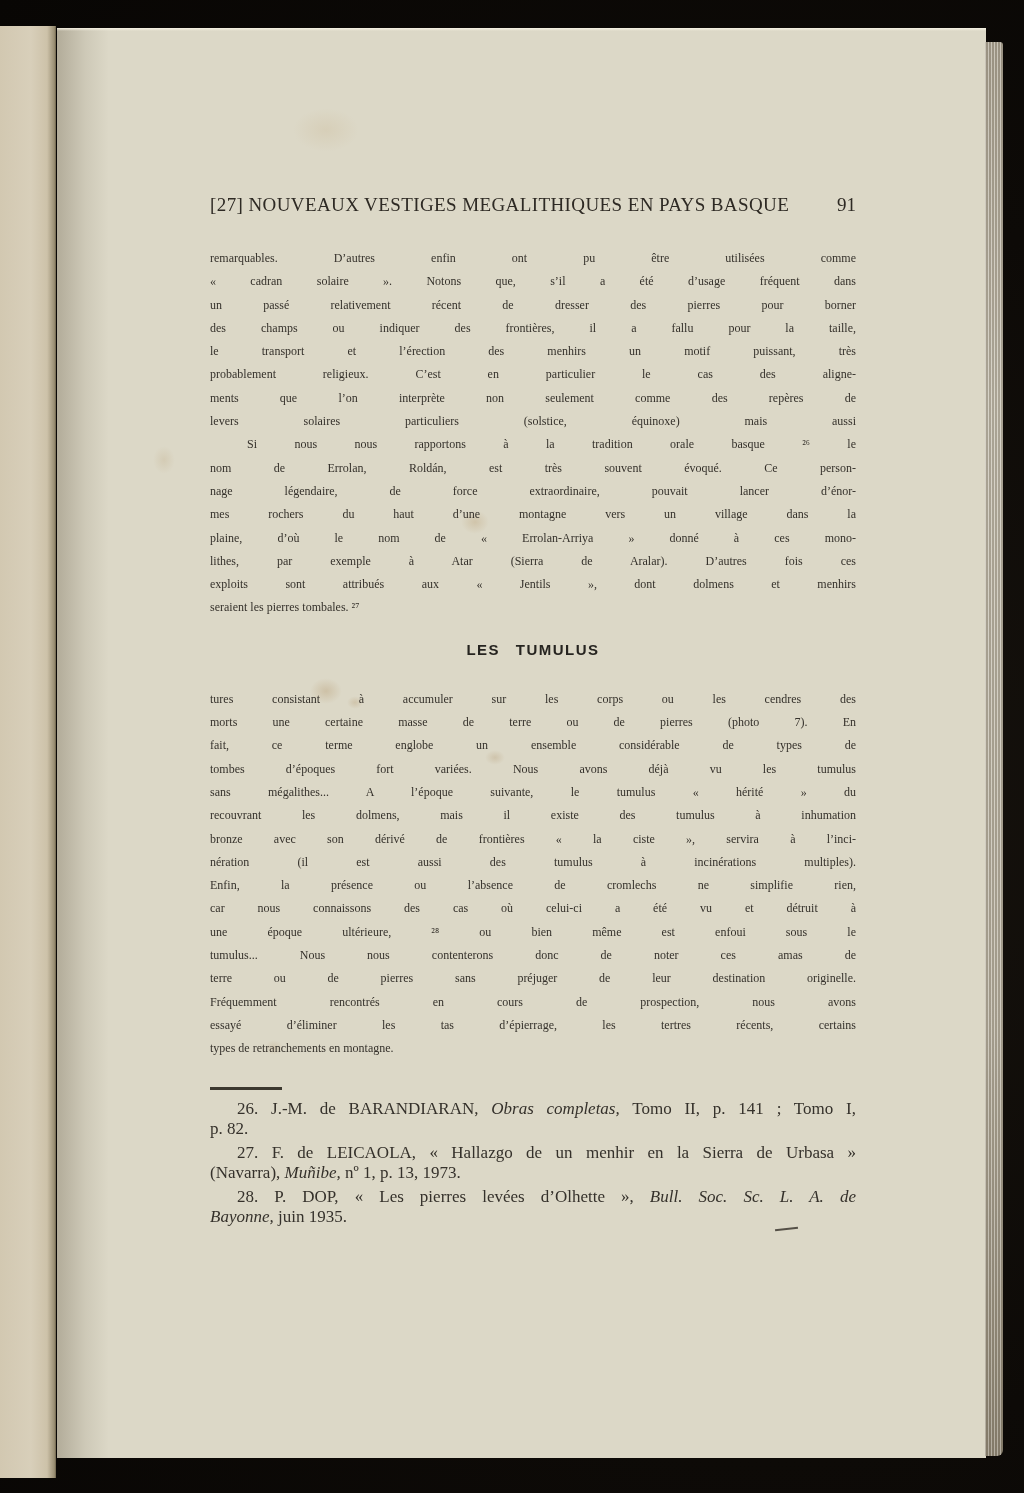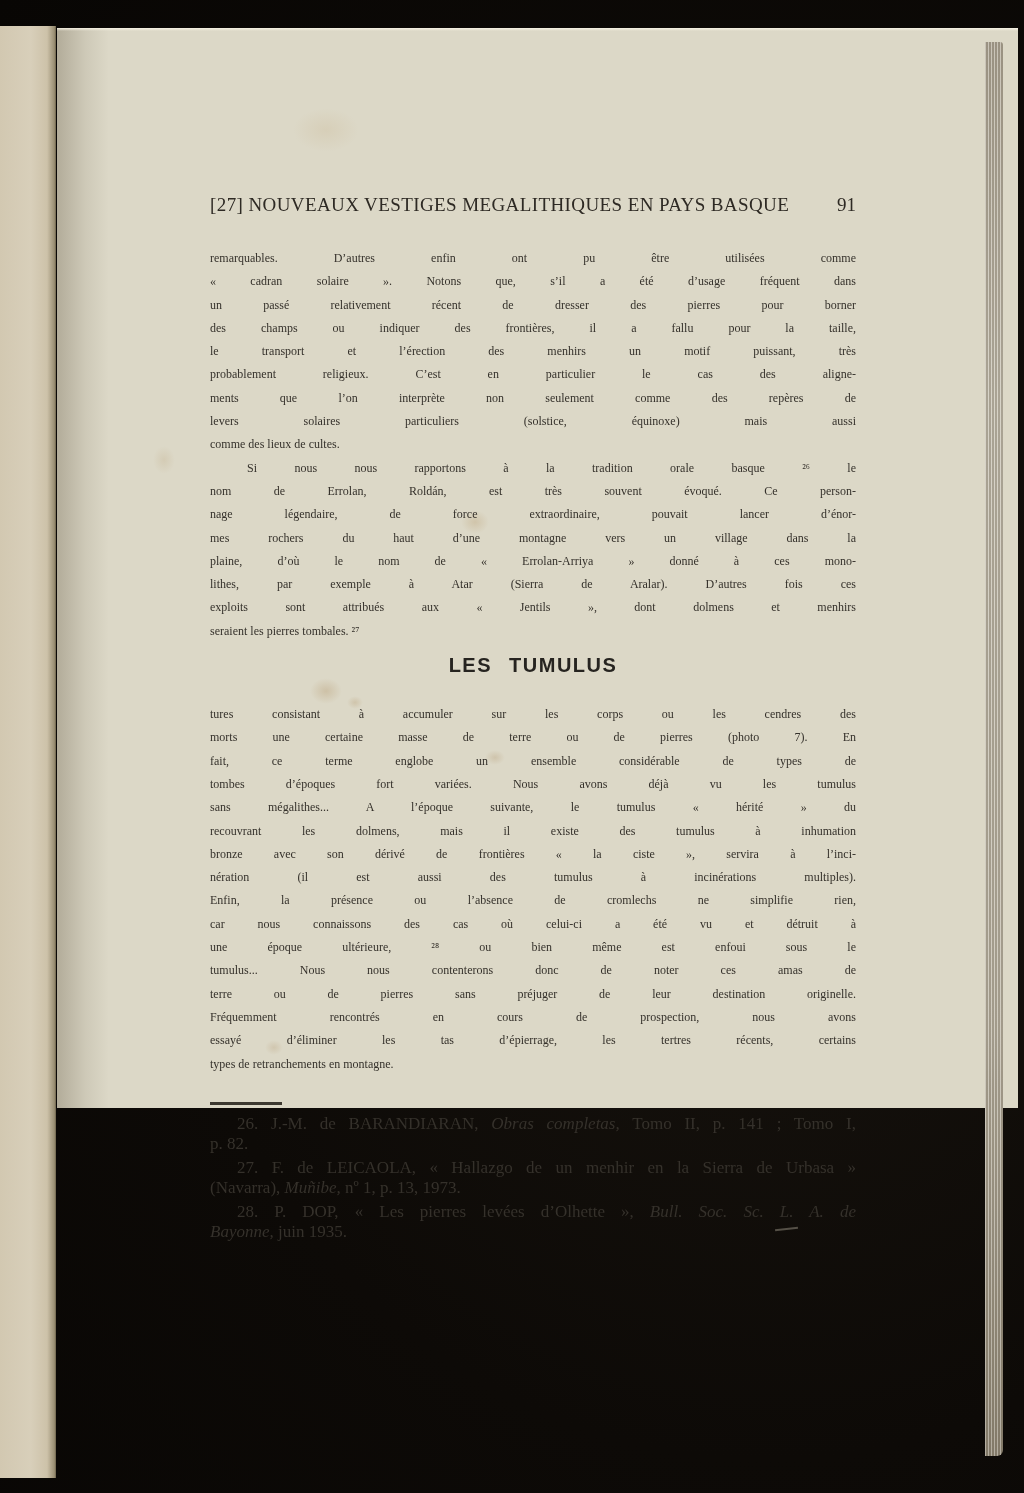--- a/index.html
+++ b/index.html
@@ -8,24 +8,23 @@
     background:radial-gradient(ellipse at 75% 55%, #17130e 0%, #0d0a07 55%, #080604 100%);
     font-family:"Liberation Serif", serif;
   }
   
   .facing-page{
     position:absolute;left:0;top:26px;width:56px;height:1452px;
     background:linear-gradient(90deg,#d2c8b1 0%,#d8cfba 55%,#cdc2a9 84%,#9a8f74 97%,#6b6149 100%);
   }
   
   .book-page{
-    position:absolute;left:57px;top:28px;width:929px;height:1080px;
+    position:absolute;left:57px;top:28px;width:929px;height:1430px;
     background:linear-gradient(135deg,#d8d2bf 0%,#dfdccc 28%,#deduca 50%,#ddd9c9 65%,#d6d1bf 100%);
     background-color:#dcd8c7;
-    padding-left:32px;
   }
   .book-page::before{ 
     content:"";position:absolute;left:0;top:0;bottom:0;width:52px;
     background:linear-gradient(90deg,rgba(82,70,48,.30),rgba(82,70,48,.10) 55%,rgba(82,70,48,0) 100%);
   }
   .book-page::after{ 
     content:"";position:absolute;left:0;top:0;right:0;height:3px;
     background:linear-gradient(180deg,rgba(248,244,230,.9),rgba(248,244,230,0));
   }
   
@@ -48,22 +47,22 @@
   .page-number{letter-spacing:0;}
   .paragraph{margin:0;}
   .text-line{
     font-size:12px;line-height:23.3px;
     text-align:justify;text-align-last:justify;
   }
   .text-line.last{text-align-last:left;}
   .text-line.indent{text-indent:37px;}
   .section-heading{
     font-family:"Liberation Sans", sans-serif;font-weight:700;
-    font-size:20px;line-height:24px;letter-spacing:1.5px;word-spacing:10px;
-    text-align:center;color:#262420;margin:10px 0 26px;
+    font-size:15px;line-height:24px;letter-spacing:1.5px;word-spacing:10px;
+    text-align:center;color:#262420;margin:18px 0 26px;
   }
   .footnote-sep{width:72px;height:0;border-top:3px solid #3c382f;margin-top:26px;}
   .footnotes{margin-top:9px;}
   .footnote{margin-bottom:3px;}
   .fn-line{font-size:17px;line-height:20.5px;text-align:justify;text-align-last:justify;}
   .fn-line.last{text-align-last:left;}
   .fn-line.indent{text-indent:27px;}
   .it{font-style:italic;margin-top:17px;}
 </style>
 </head>
@@ -93,21 +92,20 @@
       <div>
           <div class="paragraph">
             <div class="text-line">remarquables. D’autres enfin ont pu être utilisées comme</div>
             <div class="text-line">« cadran solaire ». Notons que, s’il a été d’usage fréquent dans</div>
             <div class="text-line">un passé relativement récent de dresser des pierres pour borner</div>
             <div class="text-line">des champs ou indiquer des frontières, il a fallu pour la taille,</div>
             <div class="text-line">le transport et l’érection des menhirs un motif puissant, très</div>
             <div class="text-line">probablement religieux. C’est en particulier le cas des aligne-</div>
             <div class="text-line">ments que l’on interprète non seulement comme des repères de</div>
             <div class="text-line">levers solaires particuliers (solstice, équinoxe) mais aussi</div>
-            <div class="text-line last">comme des lieux de cultes.</div>
           </div>
           <div class="paragraph">
             <div class="text-line indent">Si nous nous rapportons à la tradition orale basque ²⁶ le</div>
             <div class="text-line">nom de Errolan, Roldán, est très souvent évoqué. Ce person-</div>
             <div class="text-line">nage légendaire, de force extraordinaire, pouvait lancer d’énor-</div>
             <div class="text-line">mes rochers du haut d’une montagne vers un village dans la</div>
             <div class="text-line">plaine, d’où le nom de « Errolan-Arriya » donné à ces mono-</div>
             <div class="text-line">lithes, par exemple à Atar (Sierra de Aralar). D’autres fois ces</div>
             <div class="text-line">exploits sont attribués aux « Jentils », dont dolmens et menhirs</div>
             <div class="text-line last">seraient les pierres tombales. ²⁷</div>

